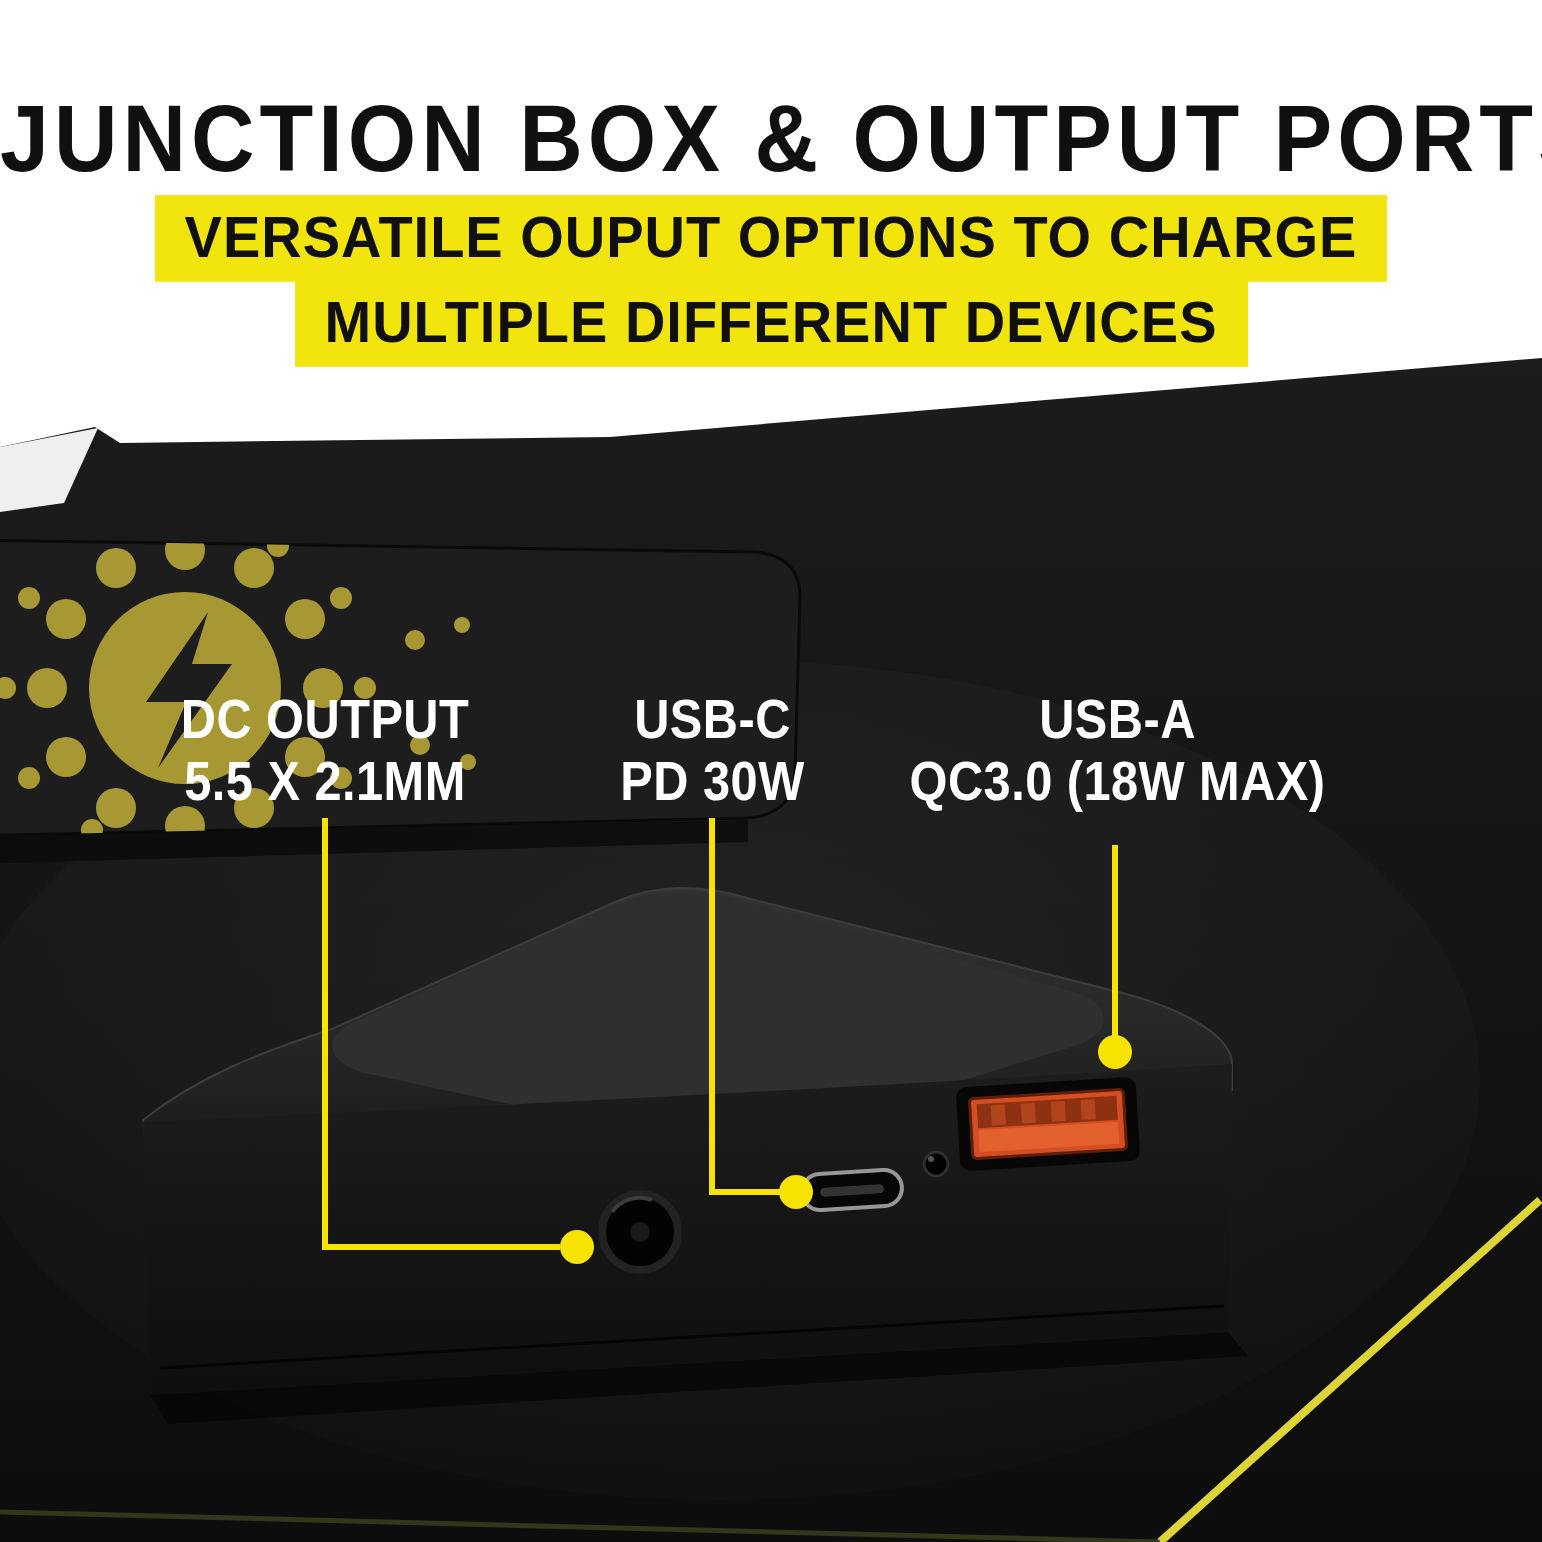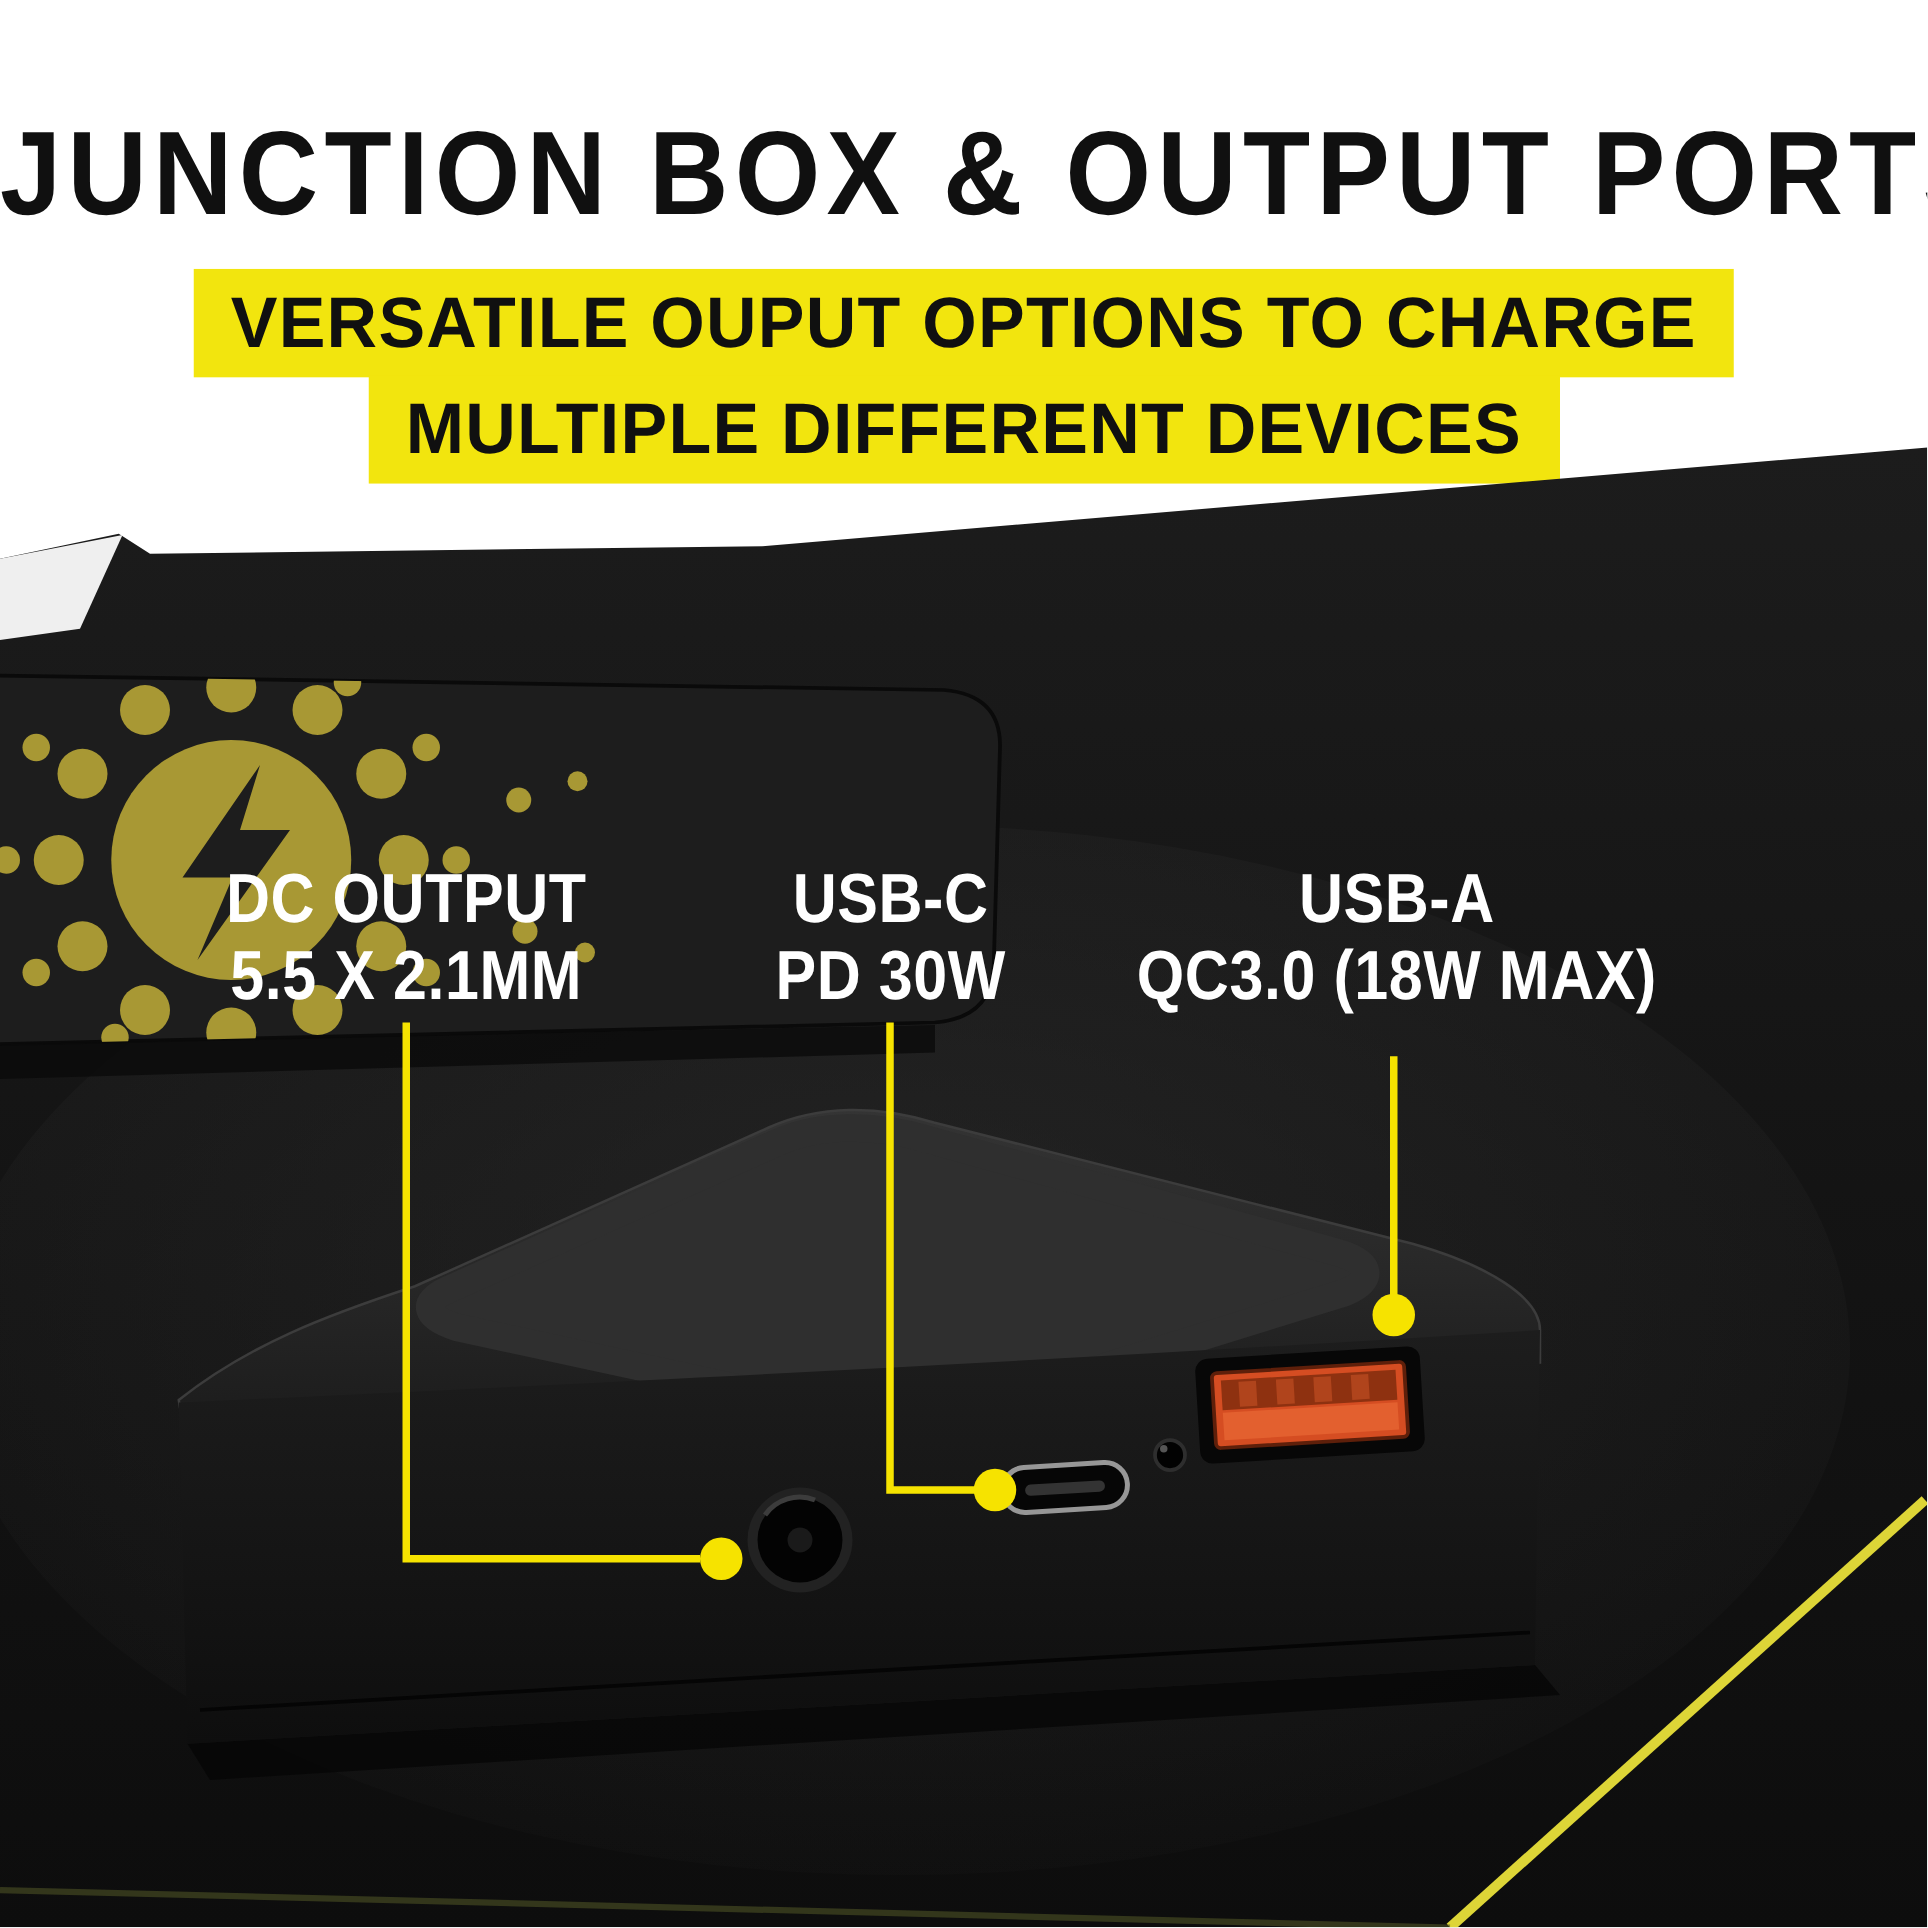--- a/index.html
+++ b/index.html
@@ -15,21 +15,21 @@
     position:absolute;top:84px;left:0;width:100%;
     text-align:center;
     font-size:88px;font-weight:800;
     letter-spacing:5px;
     color:#101010;
     transform:scaleY(1.08);
     transform-origin:center top;
     white-space:nowrap;
   }
   .subtitle-wrap{
-    position:absolute;top:216px;left:0;width:100%;
+    position:absolute;top:196px;left:0;width:100%;
     display:flex;flex-direction:column;align-items:center;
   }
   .subtitle-line{
     background:#F2E50E;
     color:#101010;
     font-size:56px;font-weight:800;
     letter-spacing:1px;
     padding:9px 30px 11px 30px;
     white-space:nowrap;
     transform:scaleY(1.02);

